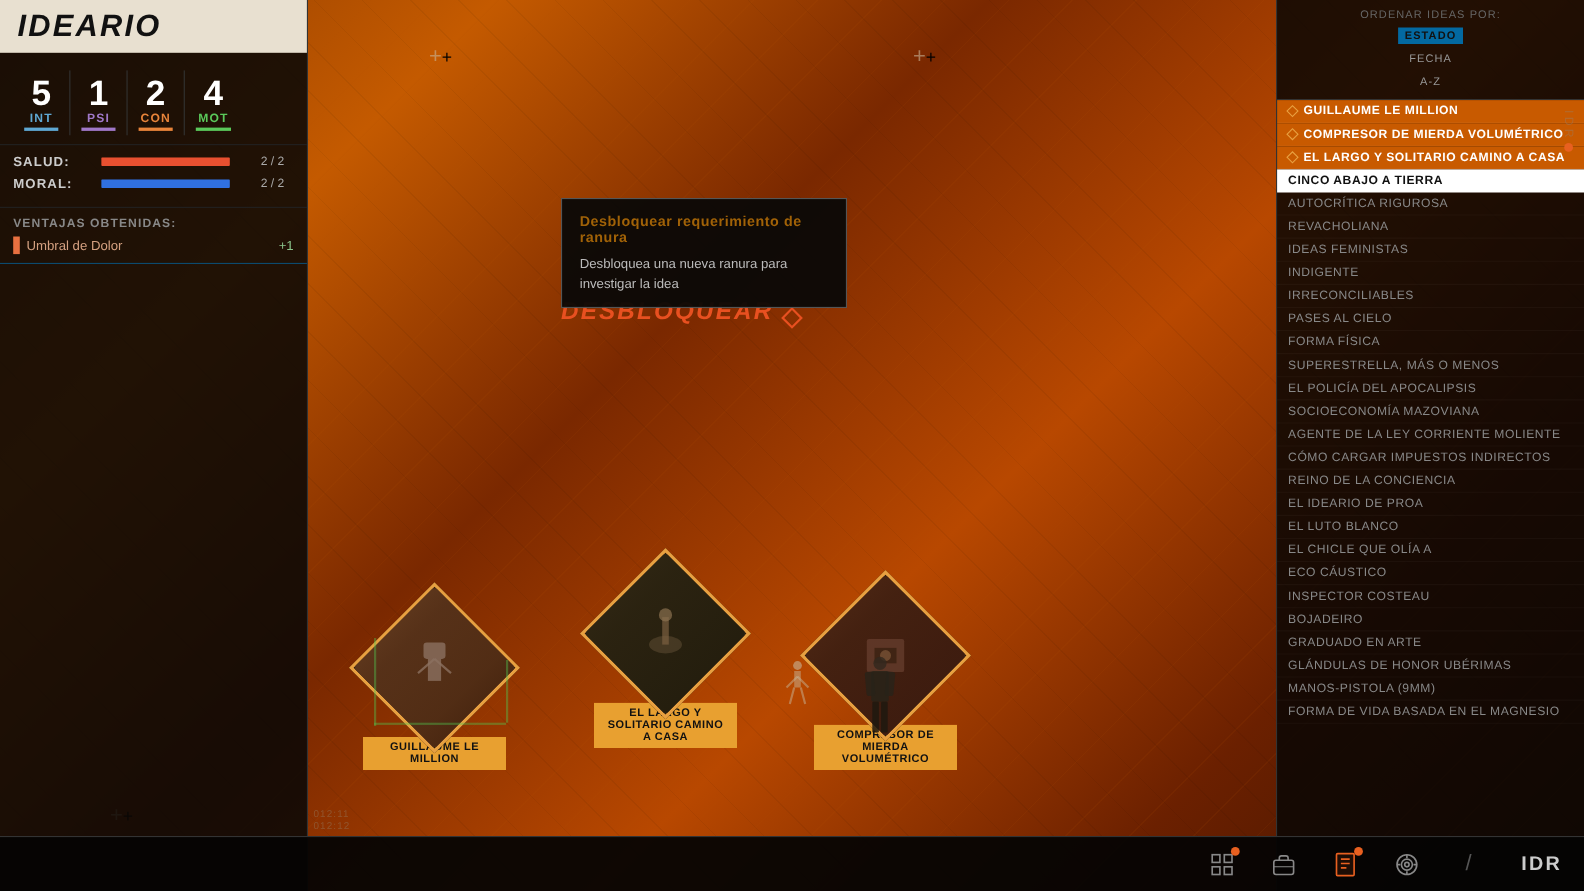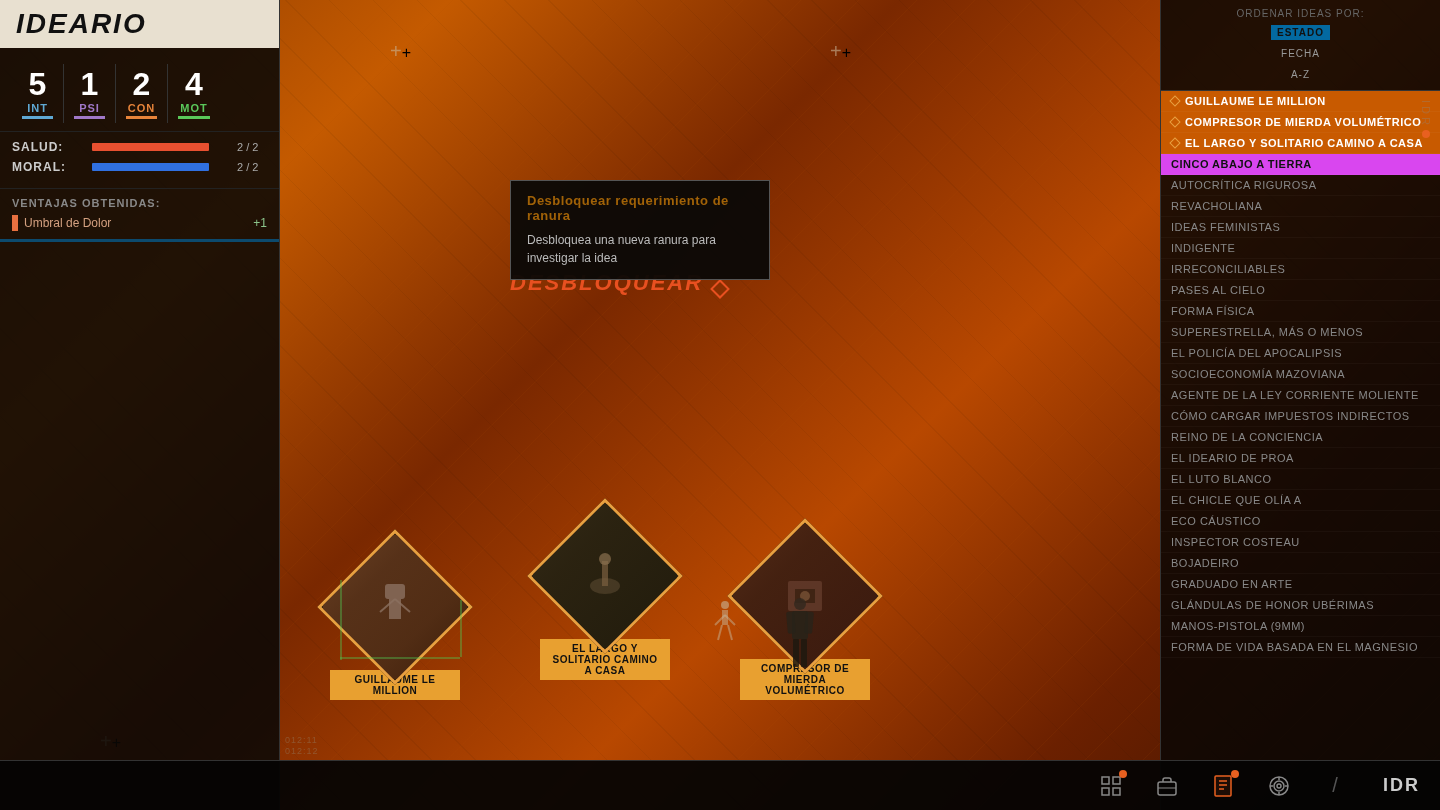--- a/index.html
+++ b/index.html
@@ -130,21 +130,21 @@
 
     .bar-value {
       color: #aaa;
       font-size: 11px;
       margin-left: 8px;
       min-width: 30px;
     }
 
     #ventajas {
       padding: 8px 12px;
-      border-bottom: 3px solid #0c4a6e;
+      border-bottom: 1px solid #0c4a6e;
     }
 
     .section-title {
       color: #888;
       font-size: 11px;
       font-weight: bold;
       letter-spacing: 1px;
       margin-bottom: 6px;
     }
 
@@ -229,21 +229,21 @@
       gap: 6px;
     }
 
     .idea-item.active-orange {
       background: #c85a00;
       color: #fff;
       font-weight: bold;
     }
 
     .idea-item.active-white {
-      background: #d946ef;
+      background: #ffffff;
       color: #111;
       font-weight: bold;
     }
 
     .idea-diamond {
       width: 8px;
       height: 8px;
       border: 1.5px solid #e8a040;
       transform: rotate(45deg);
       flex-shrink: 0;

